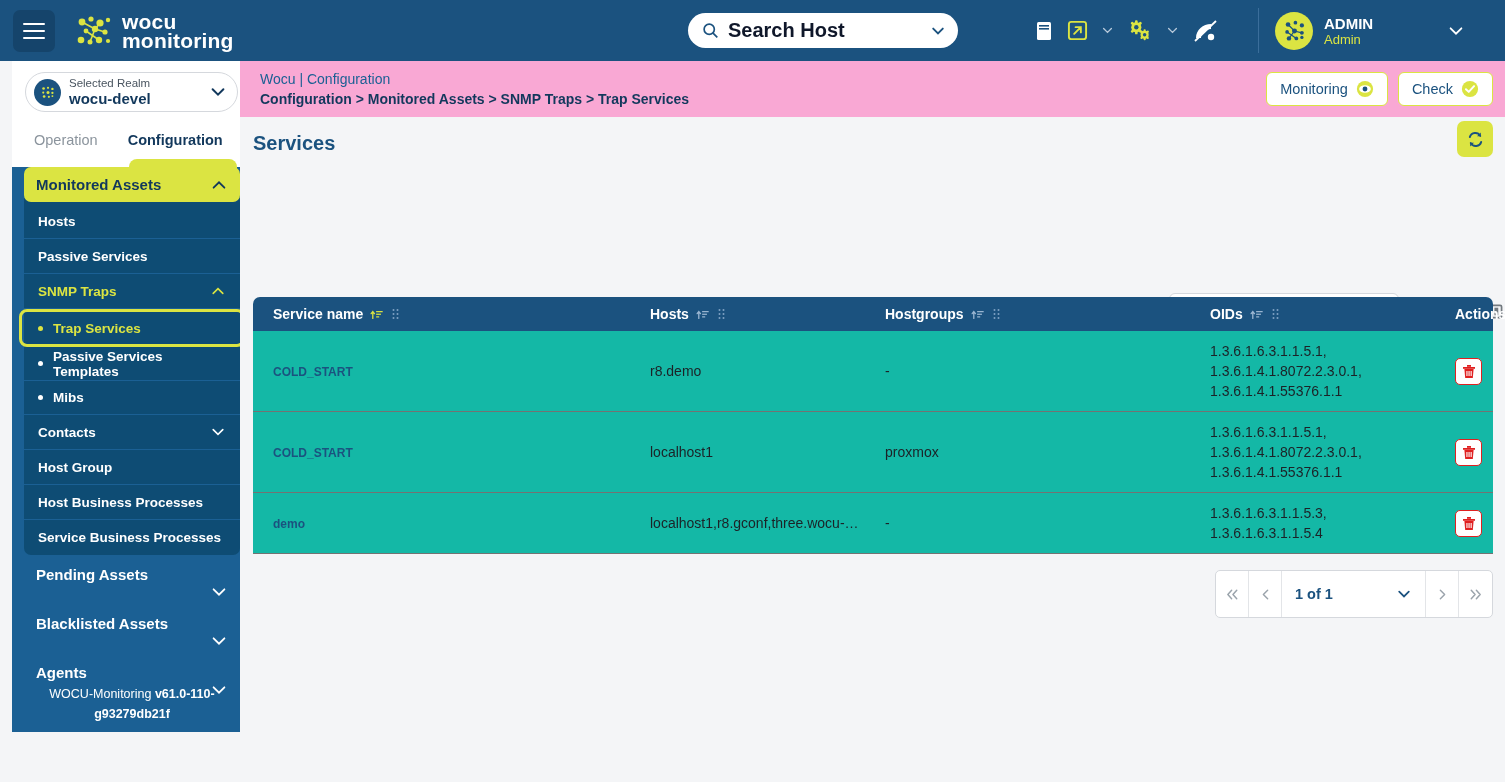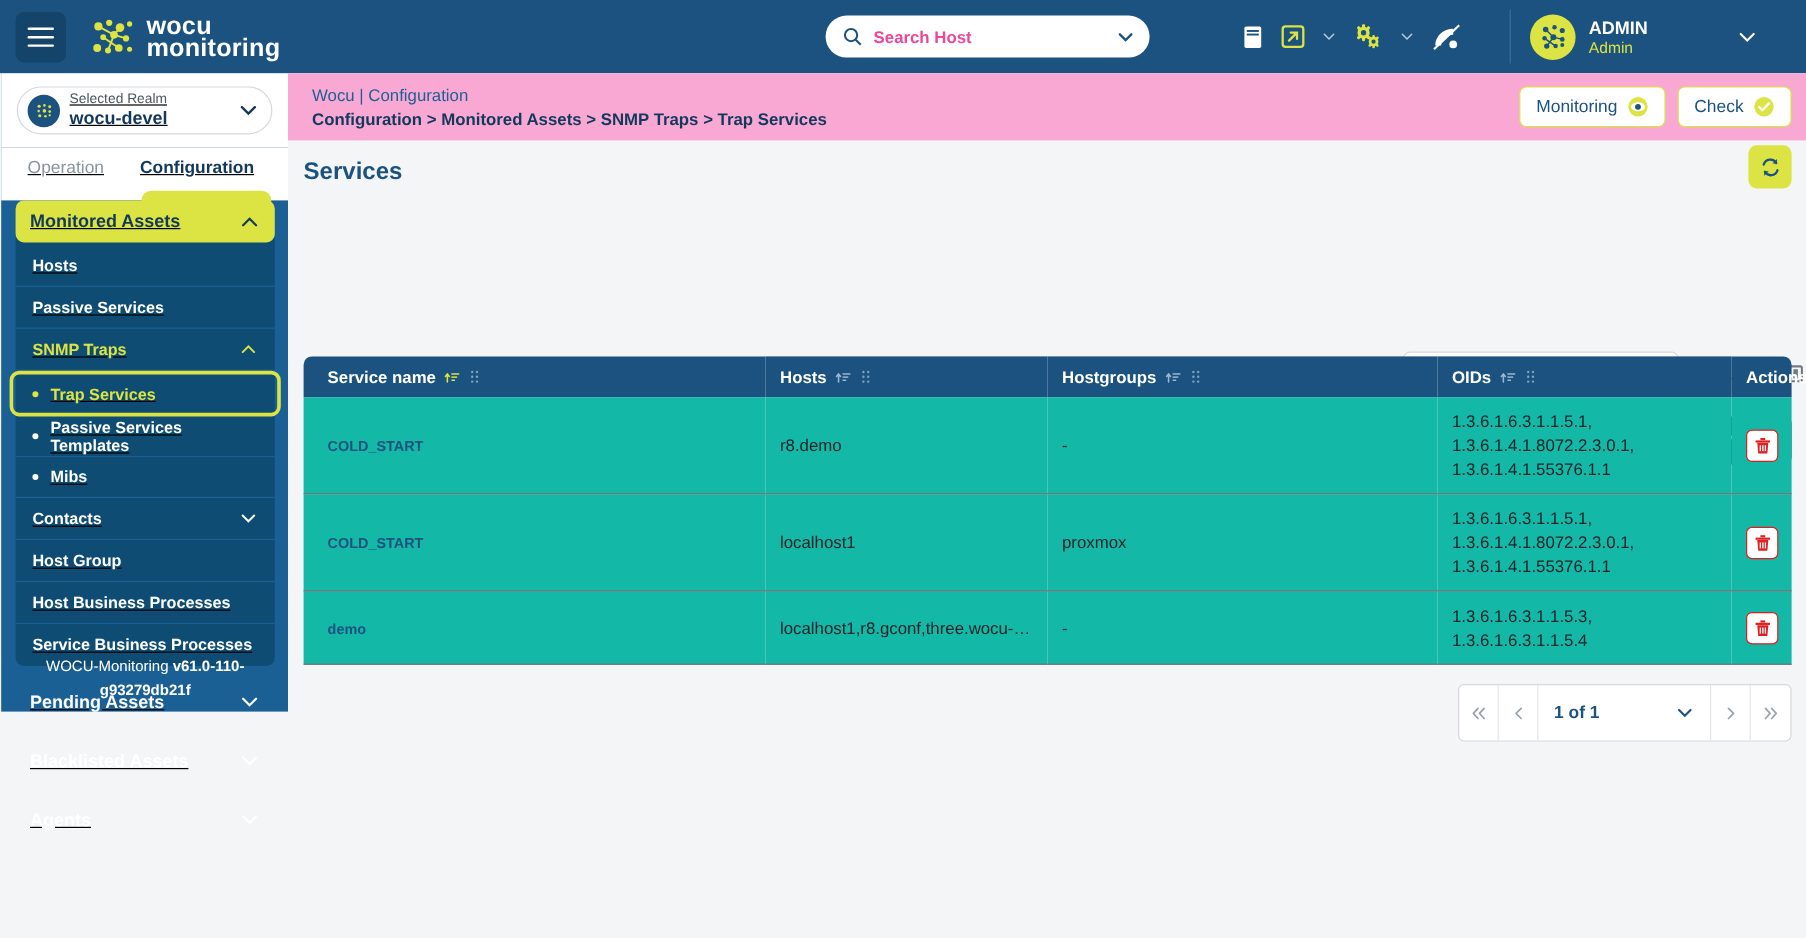--- a/index.html
+++ b/index.html
@@ -25,37 +25,37 @@
   .brand { display: flex; align-items: center; margin-left: 22px; }
   .brand-dots { width: 36px; height: 32px; margin-right: 9px; }
   .brand-text { color: #fff; font-size: 21px; font-weight: 700; line-height: 19px; letter-spacing: .2px; }
   .brand-text .l2 { display: block; }
 
   .hostsearch {
     position: absolute; left: 688px; top: 13px; width: 270px; height: 35px;
     background: #fff; border-radius: 18px; display: flex; align-items: center;
     padding: 0 12px 0 14px; cursor: text;
   }
-  .hostsearch .ph { color: #ec4899; font-size: 14px; font-weight: 700; margin-left: 9px; flex: 1; }
+  .hostsearch .ph { color: #0f172a; font-size: 20px; font-weight: 700; margin-left: 9px; flex: 1; }
 
   .topicons { position: absolute; left: 1030px; top: 0; height: 61px; display: flex; align-items: center; gap: 5px; }
   .ticon { display: flex; align-items: center; cursor: pointer; padding: 4px; }
   .divider-v { position: absolute; left: 1258px; top: 8px; width: 1px; height: 45px; background: #3b6e9b; }
 
   .userbox { position: absolute; left: 1275px; top: 8px; height: 46px; display: flex; align-items: center; cursor: pointer; }
   .avatar {
     width: 38px; height: 38px; border-radius: 50%; background: #dbe442;
     display: flex; align-items: center; justify-content: center; margin-right: 11px;
   }
   .uname { color: #fff; font-size: 15px; font-weight: 700; line-height: 17px; }
   .urole { color: #dbe442; font-size: 13px; line-height: 15px; }
   .ucaret { margin-left: 74px; }
 
   
-  .leftcol { position: absolute; left: 1px; top: 61px; width: 240px; height: 532px; background: #1b6094; text-decoration: underline; }
+  .leftcol { position: absolute; left: 12px; top: 61px; width: 240px; height: 671px; background: #1b6094; }
   .realmbar { height: 62px; background: #fff; display: flex; align-items: center; }
   .realmsel {
     margin-left: 13px; width: 213px; height: 40px; border: 1px solid #d5d8dd;
     border-radius: 22px; display: flex; align-items: center; padding: 0 10px 0 8px; cursor: pointer;
   }
   .realm-ic { width: 27px; height: 27px; border-radius: 50%; background: #1b527f; margin-right: 8px;
               display:flex;align-items:center;justify-content:center; }
   .realm-lbl { color: #4a5560; font-size: 11.5px; line-height: 13px; }
   .realm-val { color: #12385c; font-size: 15px; font-weight: 700; line-height: 17px; }
   .realm-caret { margin-left: auto; }
@@ -84,22 +84,22 @@
     font-size: 13.5px; font-weight: 700; cursor: pointer; border-bottom: 1px solid #1b6094;
   }
   .subitem .bullet { width: 5px; height: 5px; border-radius: 50%; background: #fff; margin-right: 10px; flex: 0 0 auto; }
   .subitem.selected {
     color: #dbe442; border: 3px solid #dbe442; border-radius: 8px;
     margin: 0 -5px; padding: 16px 16px; height: 34px;
   }
   .subitem.selected .bullet { background: #dbe442; }
   .navsep { height: 11px; }
   .navtop {
-    height: 38px; display: flex; align-items: center; padding: 0 12px; color: #fff;
-    font-size: 15px; font-weight: 700; cursor: pointer;
+    height: 38px; display: flex; align-items: flex-start; padding: 0 12px; color: #fff;
+    font-size: 15px; font-weight: 700; cursor: pointer; flex-direction: column;
   }
   .navtop .chev { margin-left: auto; }
 
   .version {
     position: absolute; left: 0; bottom: 8px; width: 240px; text-align: center;
     color: #fff; font-size: 12.5px; line-height: 20px; padding: 0 16px;
   }
   .version b { font-weight: 700; }
 
   

